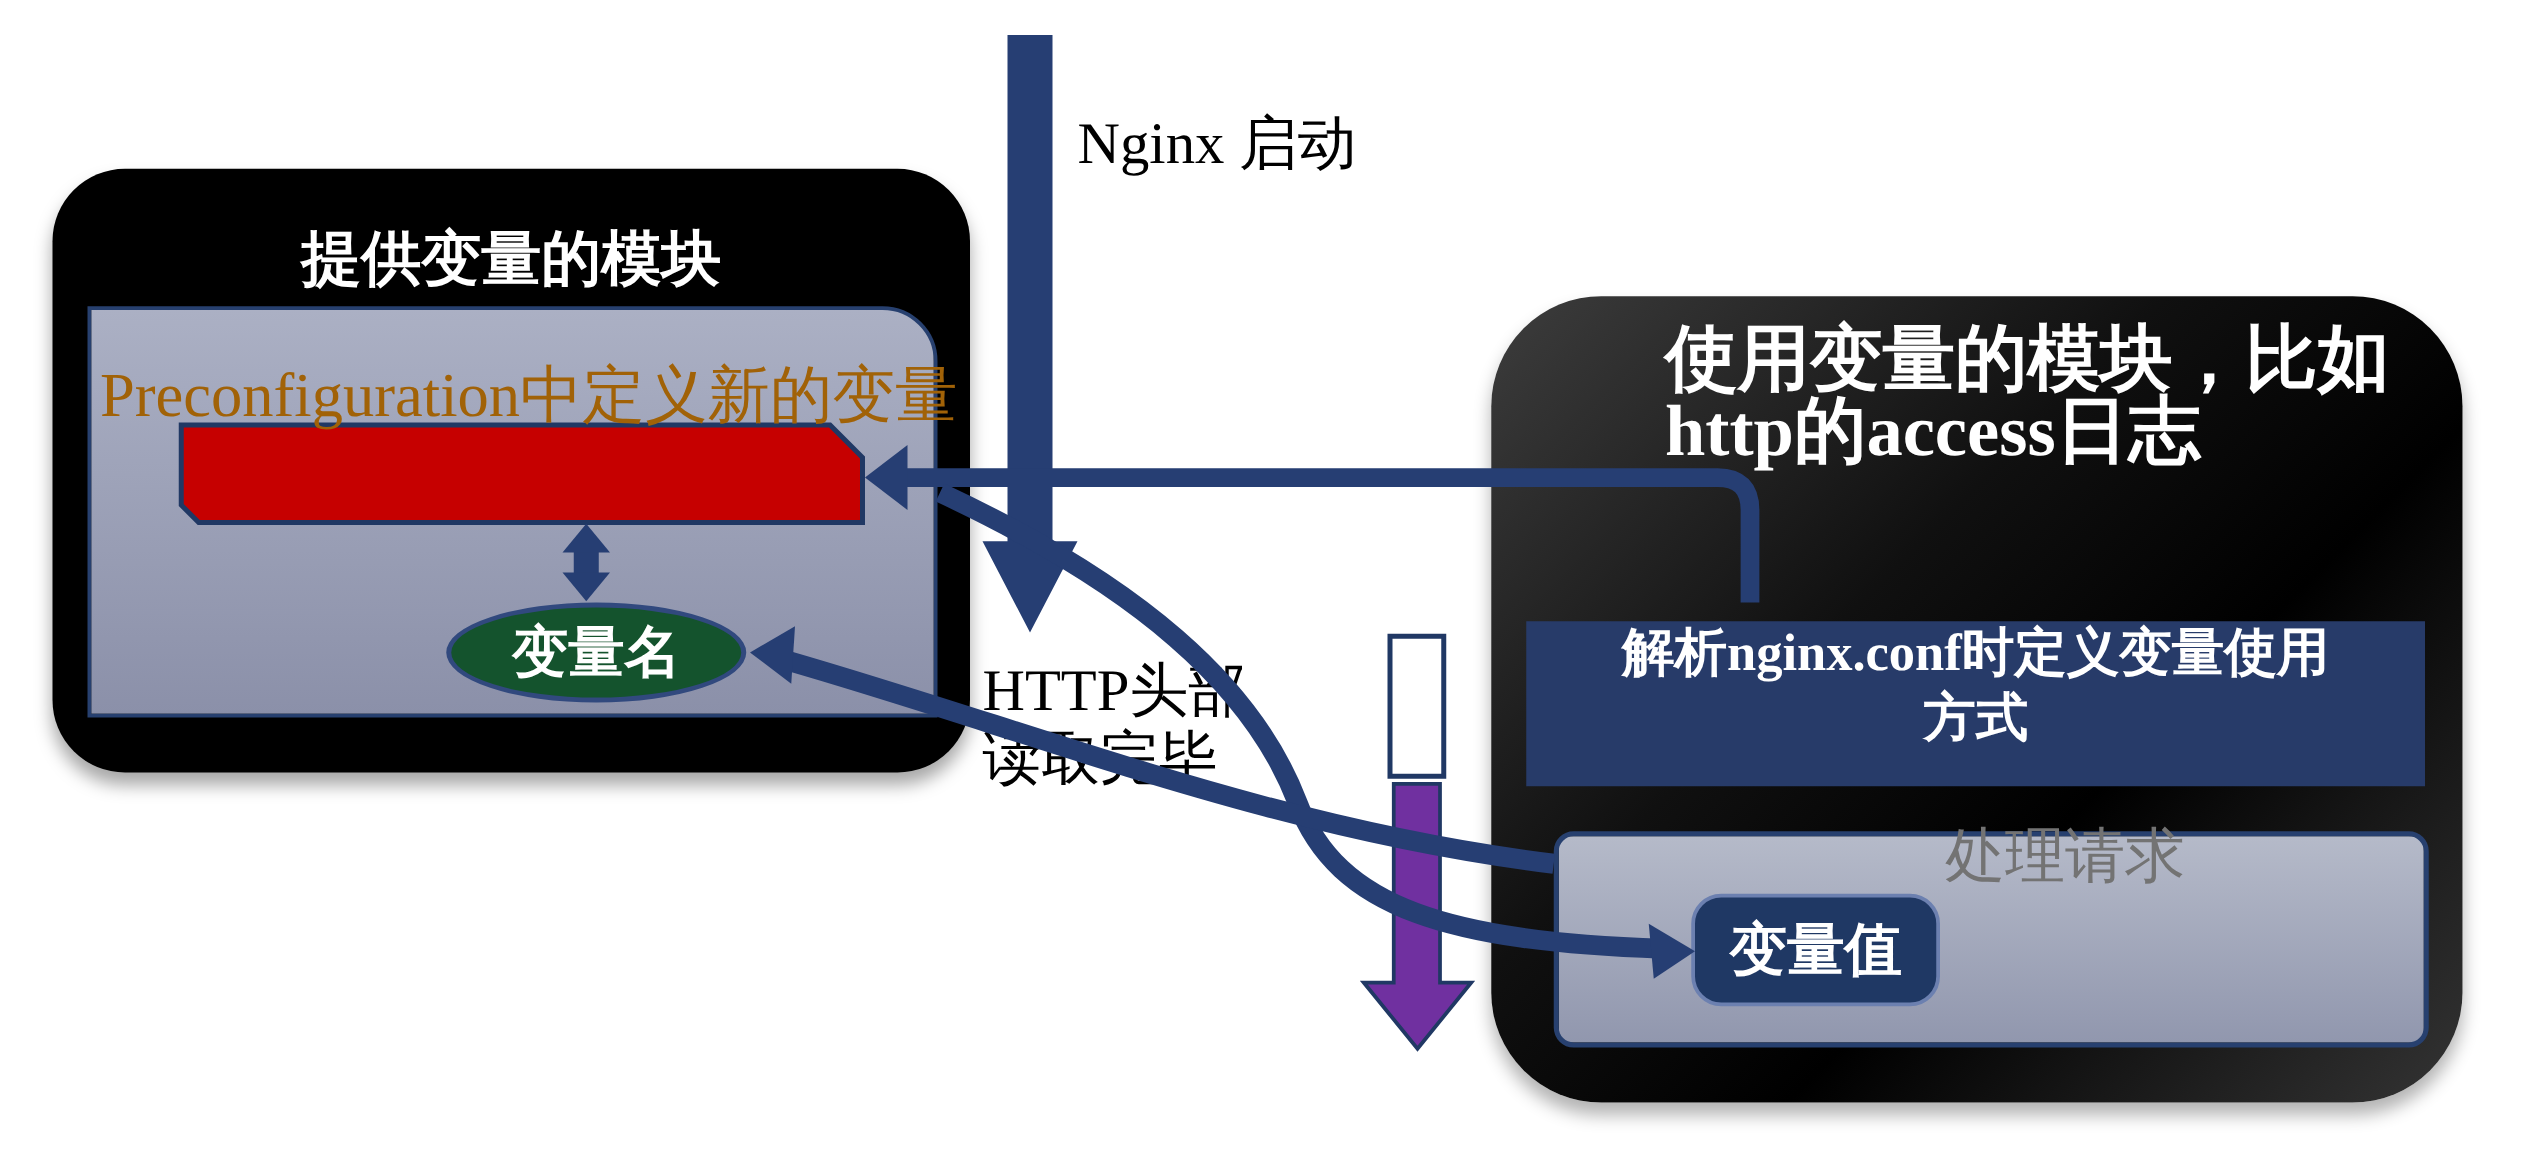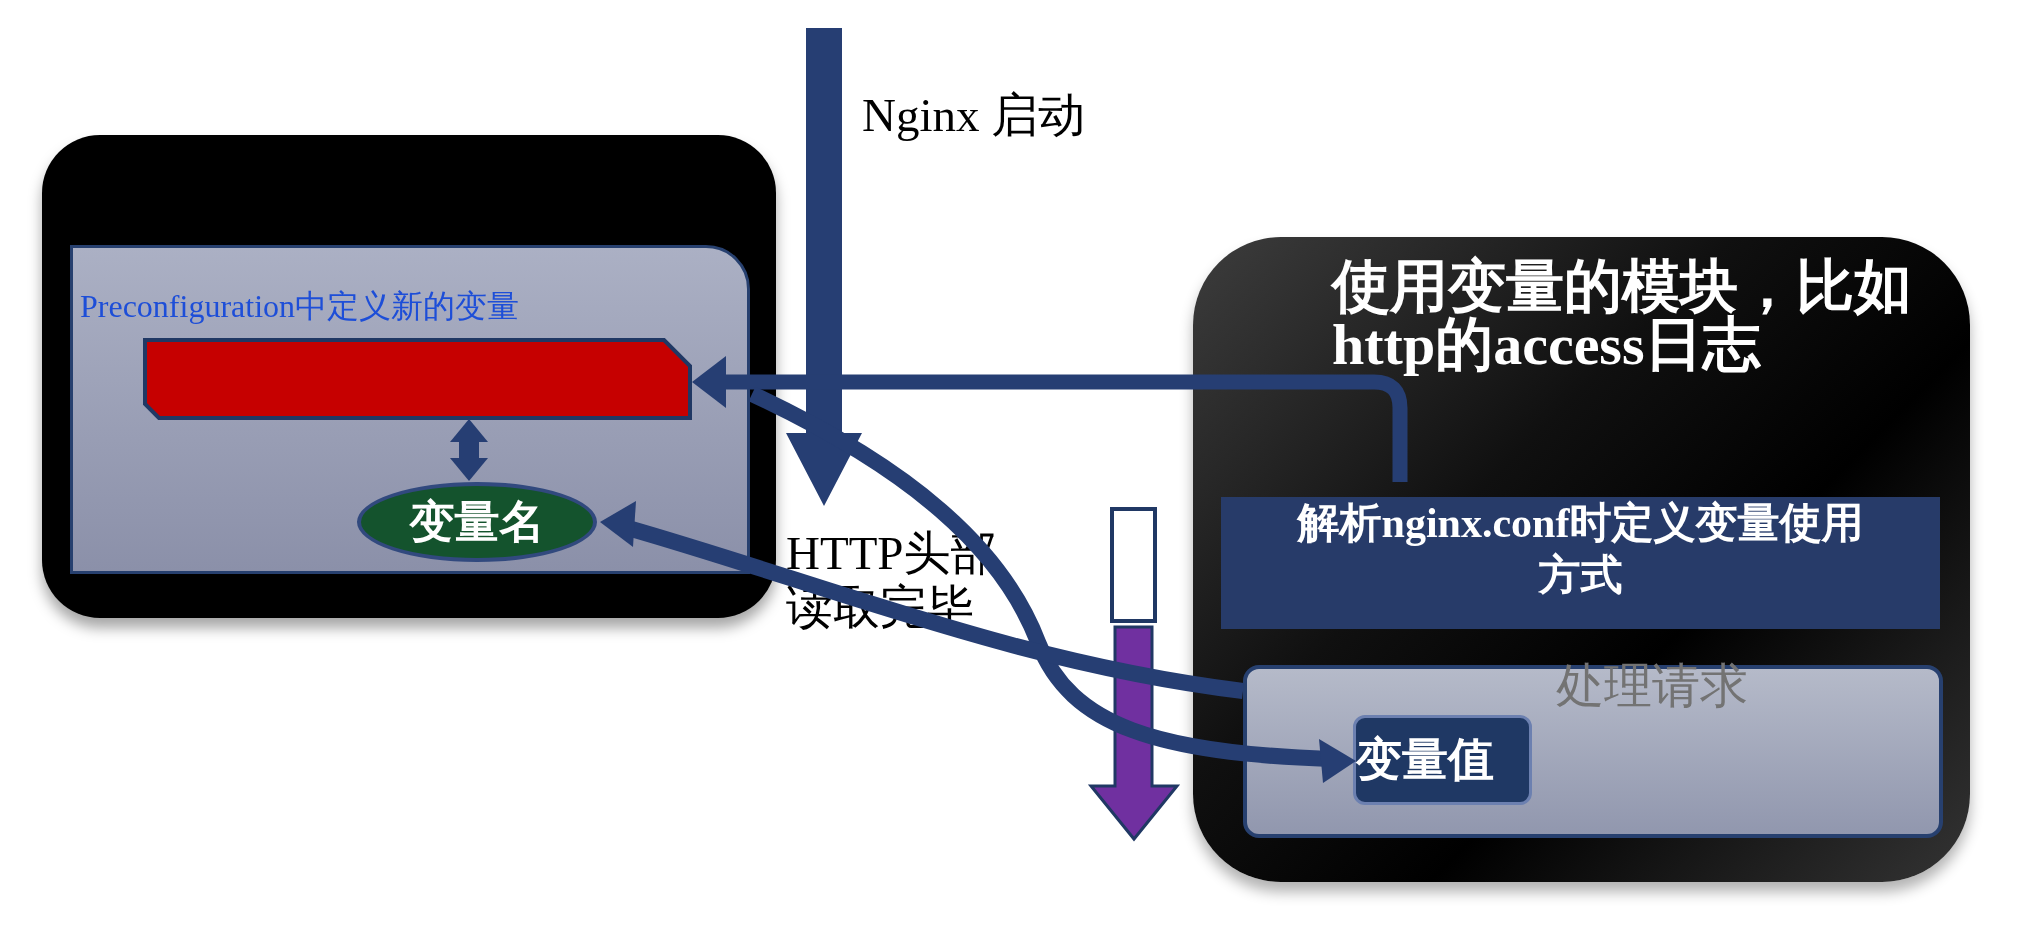--- a/index.html
+++ b/index.html
@@ -16,43 +16,43 @@
   .cjkbold{font-weight:700;}
 
   
   #provider-box{left:42px;top:135px;width:734px;height:483px;background:#000;
     border-radius:58px;box-shadow:0 10px 14px rgba(0,0,0,.35);z-index:1;}
   #provider-title{left:42px;top:180px;width:734px;text-align:center;color:#fff;
     font-size:48px;z-index:10;}
   #provider-inner{left:70px;top:245px;width:680px;height:329px;box-sizing:border-box;
     border:3px solid #27406f;border-radius:0 44px 0 0;
     background:linear-gradient(180deg,var(--gray-top),var(--gray-bottom));z-index:4;}
-  #precon-text{left:80px;top:288px;font-size:32px;color:#1d4ed8;z-index:10;}
+  #precon-text{left:80px;top:288px;font-size:50px;color:#a16207;z-index:10;}
   #method-text{left:145px;top:353px;width:545px;text-align:center;font-size:46px;
     color:#000;z-index:10;font-weight:500;}
   #varname-ellipse{left:357px;top:482px;width:240px;height:80px;border-radius:50%;
     background:#14532d;border:4px solid #31497e;box-sizing:border-box;z-index:10;
     display:flex;align-items:center;justify-content:center;}
   #varname-ellipse span{color:#fff;font-size:45px;font-weight:700;}
 
   
   #consumer-box{left:1193px;top:237px;width:777px;height:645px;border-radius:88px;
     background:linear-gradient(135deg,#3d3d3d 0%,#101010 38%,#000 62%,#343434 100%);
     box-shadow:0 10px 14px rgba(0,0,0,.3);z-index:1;}
   #consumer-title{left:1332px;top:258px;color:#fff;font-size:58px;line-height:58px;z-index:10;}
   #conf-header{left:1221px;top:497px;width:719px;height:132px;background:var(--navy-header);
     z-index:10;display:flex;flex-direction:column;align-items:center;}
   #conf-header span{color:#fff;font-size:42px;line-height:52px;font-weight:700;text-align:center;}
   #request-box{left:1243px;top:665px;width:700px;height:173px;box-sizing:border-box;
     border:4px solid #27406f;border-radius:16px;
     background:linear-gradient(180deg,#b5bac9,#9197ae);z-index:10;}
   #request-label{left:1556px;top:658px;font-size:48px;color:#737373;z-index:12;}
-  #varvalue-box{left:1353px;top:715px;width:179px;height:90px;box-sizing:border-box;
-    background:var(--navy-fill);border:3px solid #6c80b0;border-radius:12px;z-index:12;
-    display:flex;align-items:center;justify-content:flex-start;}
+  #varvalue-box{left:1353px;top:715px;width:199px;height:90px;box-sizing:border-box;
+    background:var(--navy-fill);border:3px solid #6c80b0;border-radius:24px;z-index:12;
+    display:flex;align-items:center;justify-content:center;}
   #varvalue-box span{color:#fff;font-size:46px;font-weight:700;}
 
   
   #nginx-label{left:862px;top:88px;font-size:47px;color:#000;z-index:10;}
   #http-label{left:786px;top:526px;font-size:47px;line-height:54px;color:#000;z-index:10;}
 
   
   #shape-layer{left:0;top:0;z-index:5;pointer-events:none;}
   #arrow-layer{left:0;top:0;z-index:40;pointer-events:none;}
   .arrow-fill{fill:var(--line);}
@@ -65,20 +65,21 @@
 <body>
 
 <div id="stage">
 
   <svg id="shape-layer" class="abs" width="2038" height="928" viewBox="0 0 2038 928">
 
     <polygon class="red-shape" points="145,340 664,340 690,366 690,418 159,418 145,404"></polygon>
   </svg>
 
   <div class="abs" id="provider-box"></div>
+  <div class="t cjkbold" id="provider-title">提供变量的模块</div>
   <div class="abs" id="provider-inner"></div>
   <div class="t serifmix" id="precon-text">Preconfiguration中定义新的变量</div>
   <div class="abs" id="varname-ellipse">
     <span>变量名</span>
   </div>
 
   <div class="abs" id="consumer-box"></div>
   <div class="t cjkbold serifmix" id="consumer-title">
     <div>使用变量的模块，比如</div>
     <div>http的access日志</div>

